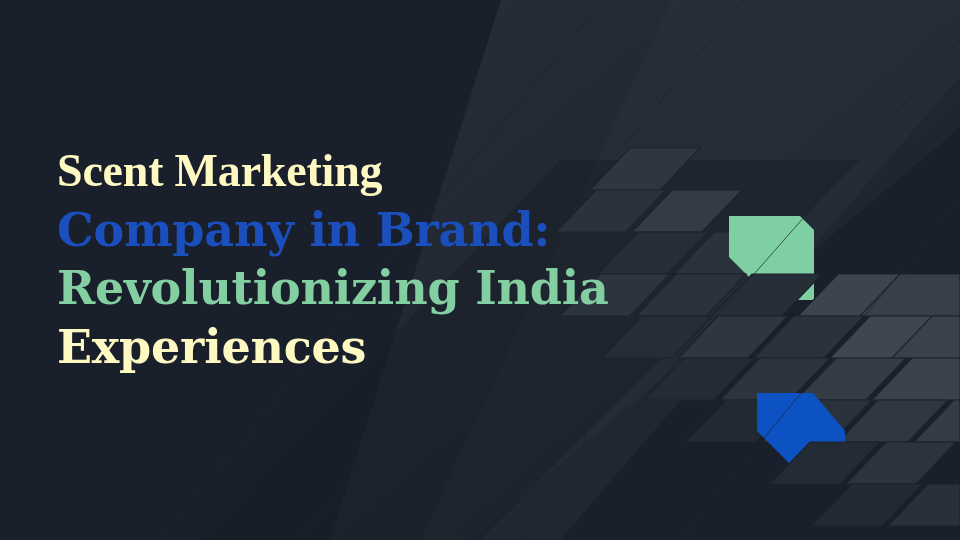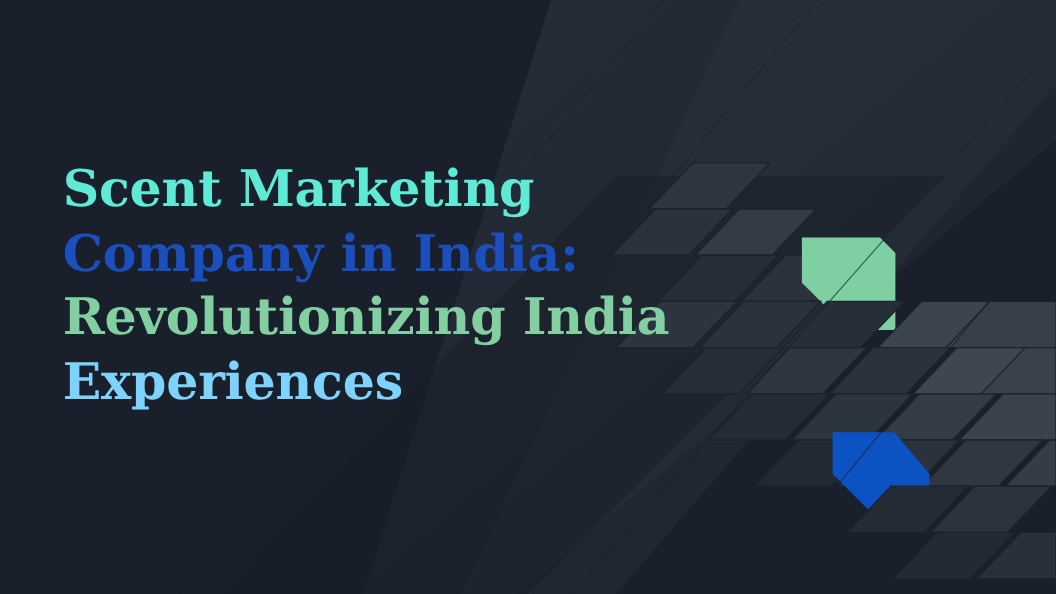--- a/index.html
+++ b/index.html
@@ -117,19 +117,19 @@
         <line x1="620" y1="-20" x2="160" y2="540"></line>
         <line x1="760" y1="-20" x2="300" y2="540"></line>
         <line x1="960" y1="40" x2="520" y2="540"></line>
         <line x1="960" y1="200" x2="680" y2="540"></line>
       </g>
 
     </g>
   </svg>
 
   <div class="title-block">
-    <div class="title-line title-primary" style="color: #5eead4;">Scent Marketing</div>
-    <div class="title-line title-primary" style="color: rgb(27, 79, 190);">Company in India:</div>
+    <div class="title-line title-primary" style="color: #fef9c3; font-family: Liberation Serif, serif;">Scent Marketing</div>
+    <div class="title-line title-primary" style="color: rgb(27, 79, 190);">Company in Brand:</div>
     <div class="title-line title-secondary" style="color: rgb(131, 207, 162);">Revolutionizing India</div>
-    <div class="title-line title-secondary" style="color: #7dd3fc;">Experiences</div>
+    <div class="title-line title-secondary" style="color: #fef9c3;">Experiences</div>
   </div>
 
 </div>
 
 </body></html>

